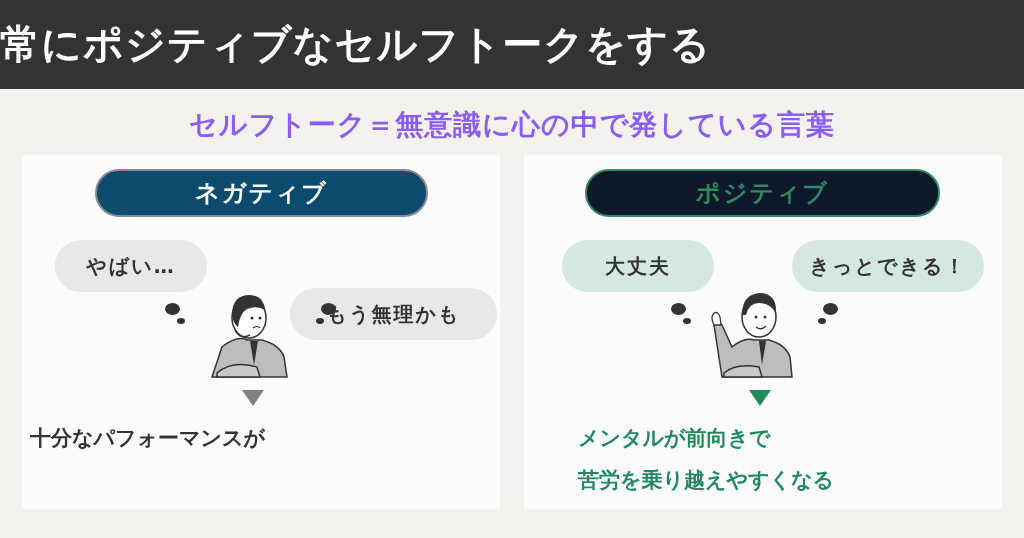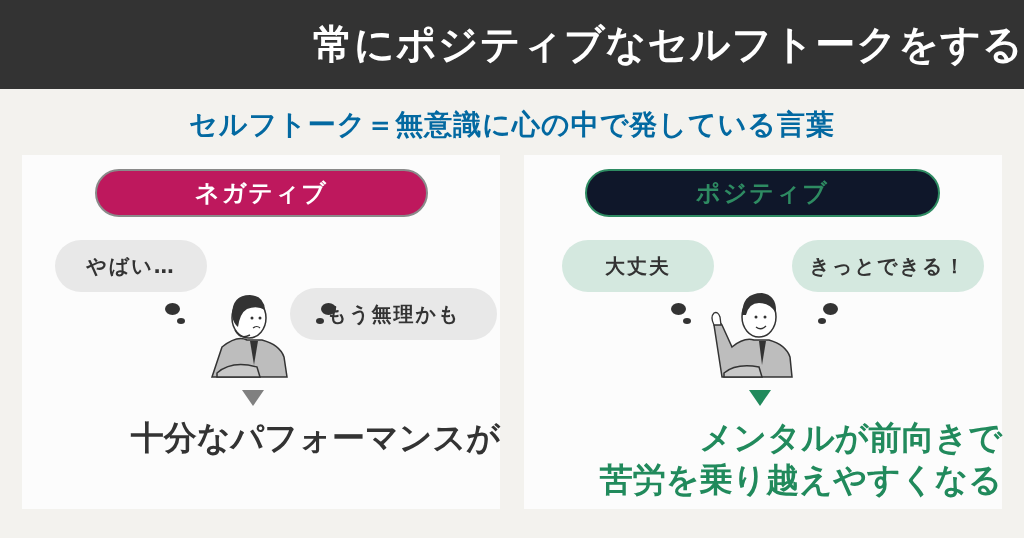--- a/index.html
+++ b/index.html
@@ -1,39 +1,39 @@
 <!DOCTYPE html>
 <html><head>
 <meta charset="utf-8">
 <style>
   * { box-sizing: border-box; margin: 0; padding: 0; }
   html, body { width: 1024px; height: 538px; overflow: hidden; }
   body { background: #f3f2ee; font-family: "DejaVu Sans", "Liberation Sans", sans-serif; position: relative; }
-  .header { position: absolute; left: 0; top: 0; width: 1024px; height: 89px; background: #333333; display: flex; align-items: center; justify-content: flex-end; }
+  .header { position: absolute; left: 0; top: 0; width: 1024px; height: 89px; background: #333333; display: flex; align-items: center; justify-content: flex-start; }
   .header h1 { color: #ffffff; font-size: 40px; font-weight: bold; letter-spacing: 1px; }
-  .subtitle { position: absolute; left: 0; top: 106px; width: 1024px; text-align: center; font-size: 28px; font-weight: bold; color: #0369a1; letter-spacing: 1px; }
+  .subtitle { position: absolute; left: 0; top: 106px; width: 1024px; text-align: center; font-size: 28px; font-weight: bold; color: #8b5cf6; letter-spacing: 1px; }
   .panel { position: absolute; top: 155px; width: 478px; height: 354px; background: #fcfcfc; }
   .panel.left { left: 22px; }
   .panel.right { left: 524px; }
   .pill { position: absolute; top: 14px; height: 48px; border-radius: 24px; display: flex; align-items: center; justify-content: center; font-size: 24px; font-weight: bold; letter-spacing: 2px; }
-  .left .pill { left: 73px; width: 333px; background: #be185d; border: 2px solid #8a8a8a; color: #ffffff; }
+  .left .pill { left: 73px; width: 333px; background: #0c4a6e; border: 2px solid #8a8a8a; color: #ffffff; }
   .right .pill { left: 61px; width: 355px; background: #0f172a; border: 2px solid #2e8b62; color: #2e8b62; }
   .bubble { position: absolute; top: 85px; height: 52px; border-radius: 28px; display: flex; align-items: center; justify-content: center; font-size: 20px; font-weight: bold; color: #333; letter-spacing: 2px; }
   .left .bubble { background: #e8e8e8; }
   .right .bubble { background: #d4e8df; }
   .left .b1 { left: 33px; width: 152px; }
   .left .b2 { left: 268px; width: 207px; margin-top: 48px; }
   .right .b1 { left: 38px; width: 152px; }
   .right .b2 { left: 268px; width: 192px; }
   .dot { position: absolute; background: #333; border-radius: 50%; }
   .figure { position: absolute; top: 130px; }
   .arrow { position: absolute; top: 235px; width: 0; height: 0; border-left: 11px solid transparent; border-right: 11px solid transparent; border-top: 16px solid; }
   .left .arrow { left: 220px; border-top-color: #808080; }
   .right .arrow { left: 225px; border-top-color: #218a5c; }
-  .result { position: absolute; top: 262px; left: 0; width: 478px; text-align: right; font-size: 33px; font-weight: bold; line-height: 42px; }
+  .result { position: absolute; top: 262px; left: 8px; width: 478px; text-align: left; font-size: 21px; font-weight: bold; line-height: 42px; }
   .left .result { color: #333333; }
   .right .result { color: #218a5c; padding-left: 46px; }
 </style>
 </head>
 <body>
 
 <div class="header">
   <h1>常にポジティブなセルフトークをする</h1>
 </div>
 <div class="subtitle">セルフトーク＝無意識に心の中で発している言葉</div>

